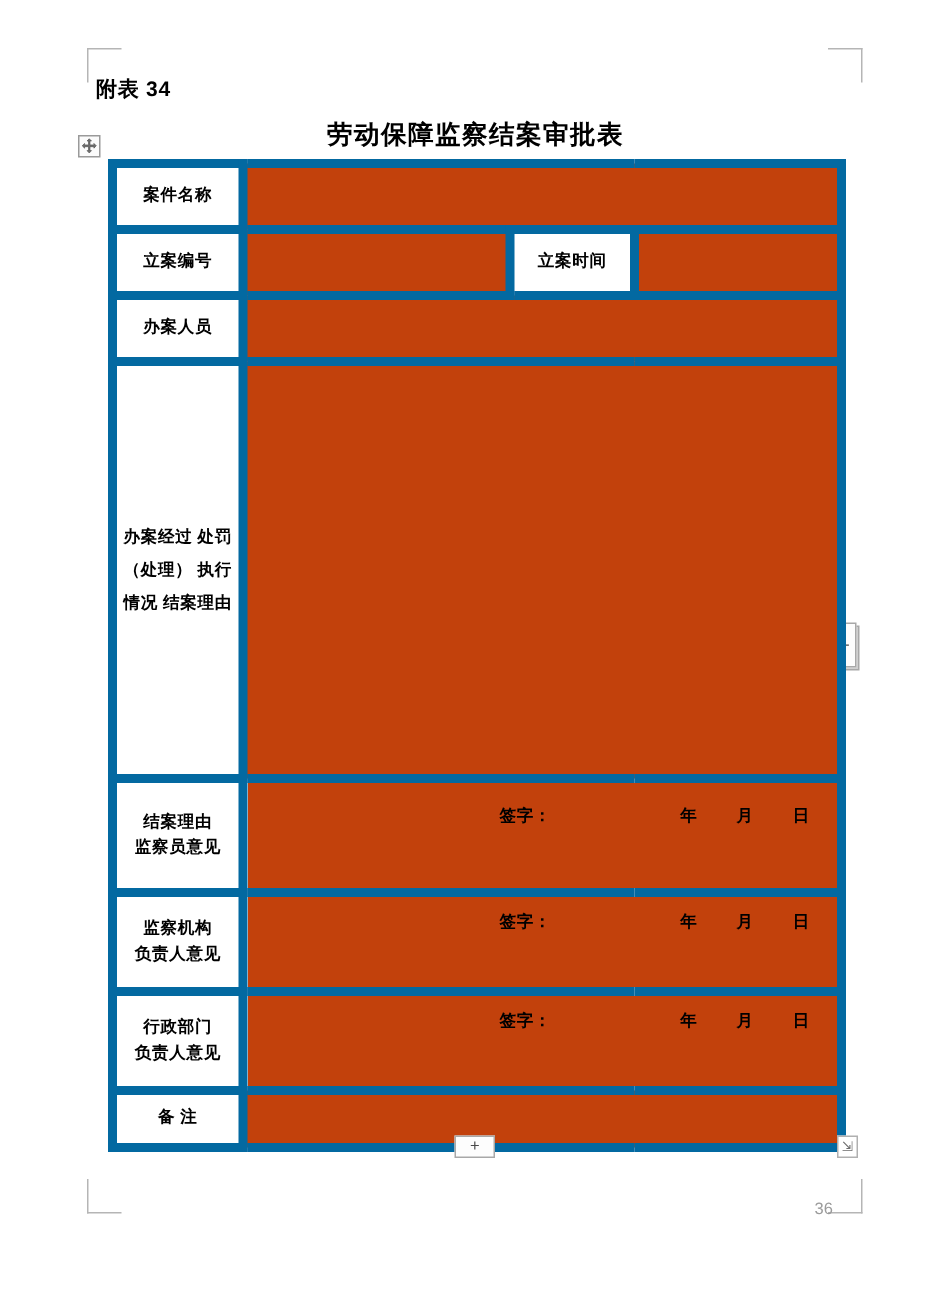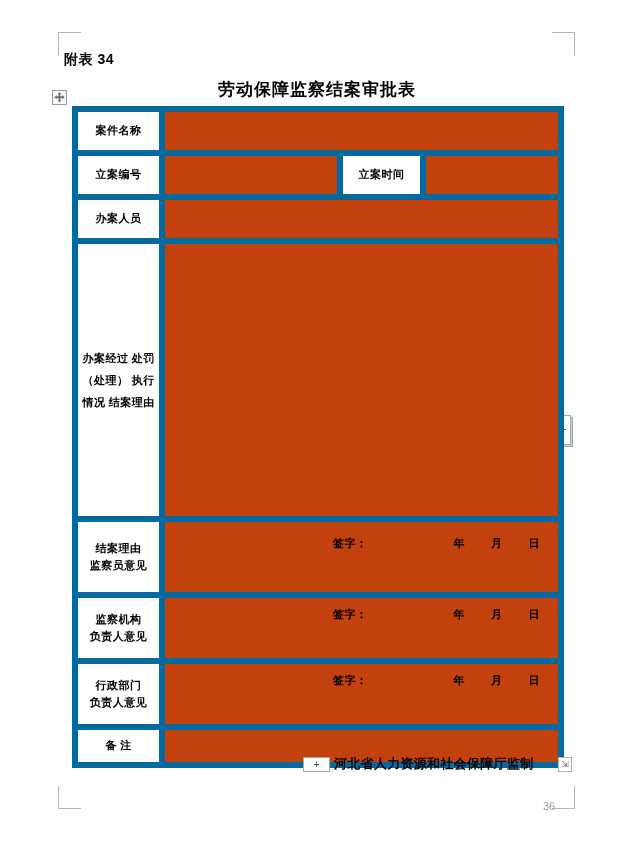--- a/index.html
+++ b/index.html
@@ -332,18 +332,17 @@
 
       <tr>
         <td class="label-cell" style="height:32px">备    注</td>
         <td class="value-cell" colspan="3"></td>
       </tr>
 
     </tbody>
   </table>
 
   <div id="footer-insert-button">+</div>
-  <div id="footer-note">河北省人力资源和社会保障厅监制</div>
   <div id="footer-resize-handle">⇲</div>
 
   <div id="page-number">36</div>
 
 </div>
 
 </body></html>

